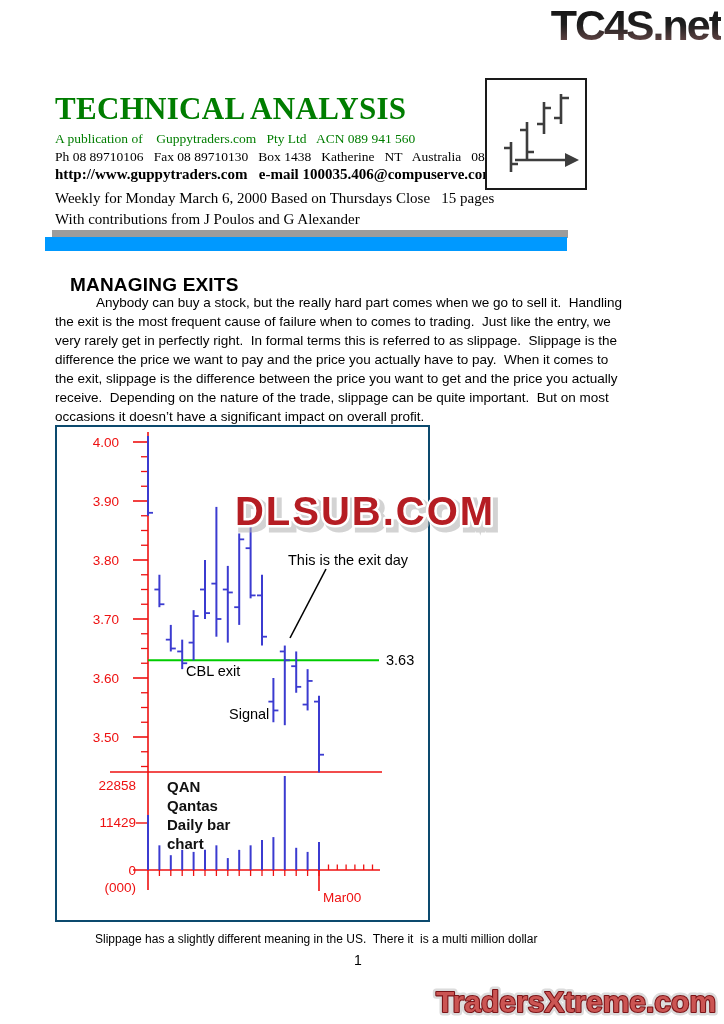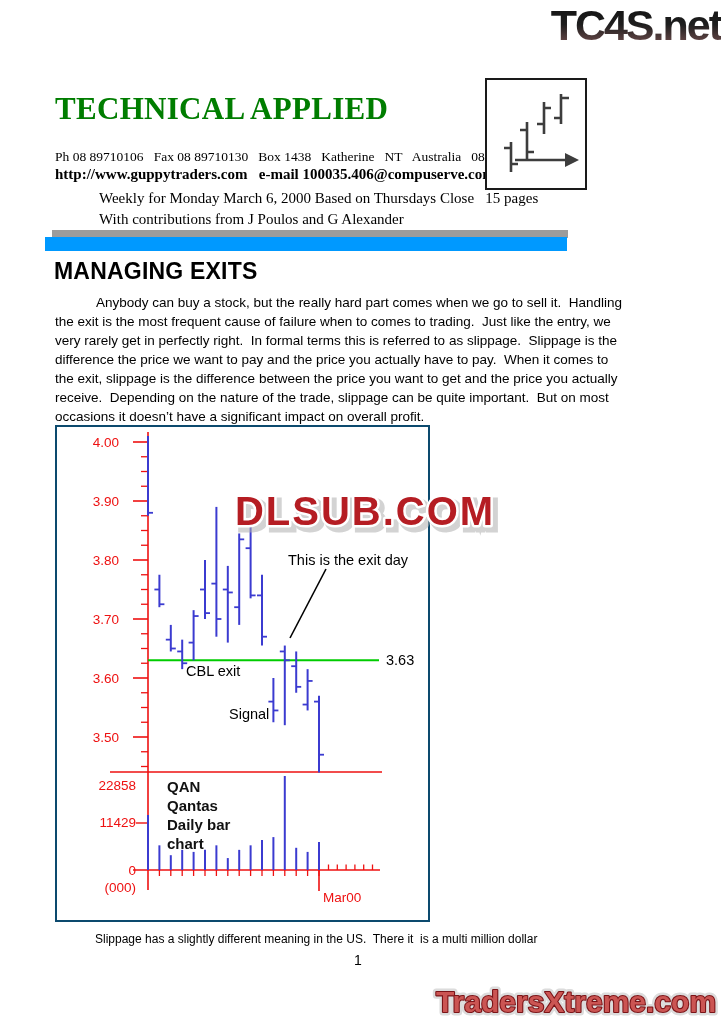--- a/index.html
+++ b/index.html
@@ -12,30 +12,30 @@
         background:linear-gradient(180deg,#141414 12%,#1e1e1e 48%,#5c4242 80%,#957272 100%);
         -webkit-background-clip:text;background-clip:text;color:transparent;}
 
   .title{position:absolute;left:55px;color:#007d00;font-weight:bold;font-size:31px;letter-spacing:.3px;}
   .title.l1{top:52px}.title.l2{top:91px}
 
   .pub{position:absolute;left:55px;font-size:13.5px;}
   .pub.p1{top:131px;color:#007d00;}
   .pub.p2{top:149px;}
   .pub.p3{top:166px;font-weight:bold;font-size:15px;}
-  .issue{position:absolute;left:55px;font-size:15px;margin-left:44px;}
+  .issue{position:absolute;left:55px;font-size:15px;}
   .issue.i1{top:190px}.issue.i2{top:211px}
 
   .logo-box{position:absolute;left:485px;top:78px;width:98px;height:108px;border:2.5px solid #1a1a1a;background:#fff;}
 
   .bar-gray{position:absolute;left:52px;top:230px;width:516px;height:8px;background:#9c9c9c;}
   .bar-blue{position:absolute;left:45px;top:237px;width:522px;height:14px;background:#0099ff;}
 
-  .heading{position:absolute;left:54px;top:258px;margin:0;
-           font-family:"Liberation Sans",sans-serif;font-size:23px;font-weight:bold;letter-spacing:.2px;}
+  .heading{position:absolute;left:54px;top:258px;margin:16px;
+           font-family:"Liberation Sans",sans-serif;font-size:19px;font-weight:bold;letter-spacing:.2px;}
   .para{position:absolute;left:55px;top:293px;width:648px;
         font-family:"Liberation Sans",sans-serif;font-size:13.5px;line-height:19px;text-indent:41px;}
 
   .chart-box{position:absolute;left:55px;top:425px;width:375px;height:497px;
              border:2px solid #0c4a6e;box-sizing:border-box;background:#fff;}
   #chart{overflow:visible;display:block;}
   #chart text{font-family:"Liberation Sans",sans-serif;}
 
   .closing{position:absolute;left:95px;top:932px;font-family:"Liberation Sans",sans-serif;font-size:12px;}
   .pagenum{position:absolute;left:0;top:952px;width:716px;text-align:center;
@@ -47,22 +47,23 @@
   .wm-main{font-family:"Liberation Sans",sans-serif;font-weight:bold;font-size:30px;
            fill:#cb5553;stroke:#7b1418;stroke-width:2.2;paint-order:stroke;stroke-linejoin:round;}
 </style>
 </head>
 <body>
 
 <div class="page">
 
   <div class="tc4s">TC4S.net</div>
 
-  <div class="title l2">TECHNICAL APPLIED</div>
-
+  <div class="title l2">TECHNICAL ANALYSIS</div>
+
+  <div class="pub p1 pre">A publication of    Guppytraders.com   Pty Ltd   ACN 089 941 560</div>
   <div class="pub p2 pre">Ph 08 89710106   Fax 08 89710130   Box 1438   Katherine   NT   Australia   0851</div>
   <div class="pub p3 pre">http://www.guppytraders.com   e-mail 100035.406@compuserve.com</div>
 
   <div class="issue i1 pre">Weekly for Monday March 6, 2000 Based on Thursdays Close   15 pages</div>
   <div class="issue i2">With contributions from J Poulos and G Alexander</div>
 
   <svg class="logo-box" viewBox="0 0 98 108">
     <g stroke="#3d3d3d" stroke-width="2.6" fill="none">
       <path d="M24 62 V92 M17 68 H24 M24 84 H31"></path>
       <path d="M40 42 V80 M33 50 H40 M40 72 H47"></path>

